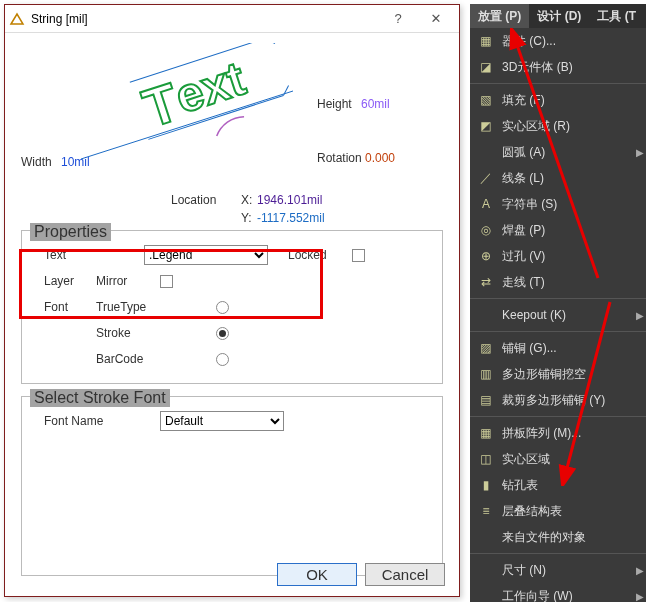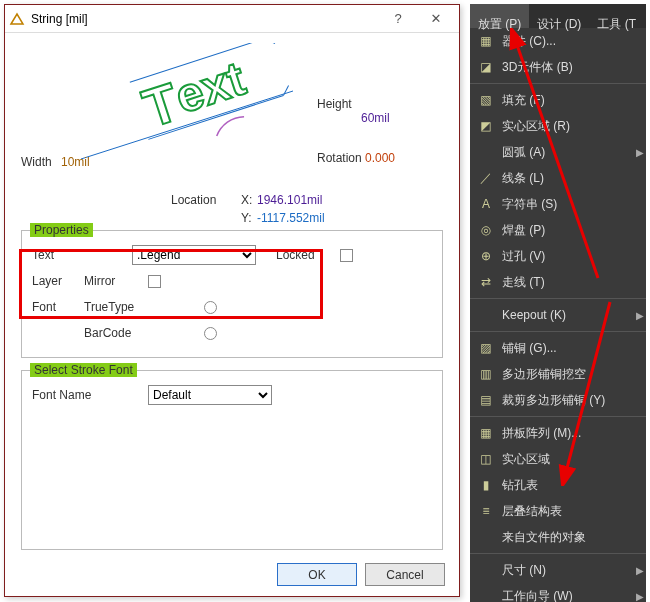--- a/index.html
+++ b/index.html
@@ -8,51 +8,51 @@
   .dialog { position:absolute; left:4px; top:4px; width:456px; height:593px; border:1px solid #7f1d1d; background:#fff; box-shadow:2px 2px 6px rgba(0,0,0,.2);}
   .titlebar { height:28px; background:#fff; border-bottom:1px solid #ddd; display:flex; align-items:center; padding:0 4px; font-size:12px; }
   .titlebar .tb-icon { width:16px;height:16px;margin-right:6px;}
   .titlebar .tb-title { flex:1;}
   .titlebar .tb-btn { width:38px;height:24px;display:flex;align-items:center;justify-content:center;font-size:13px;color:#555;}
 
   .body { padding:10px 16px; font-size:12px; color:#333; position:relative; height:calc(100% - 28px);}
 
   .preview-area { position:relative; height:185px; }
   .width-label { position:absolute; left:0; top:112px;}
-  .width-val { position:absolute; left:40px; top:112px; color:#a16207;}
+  .width-val { position:absolute; left:40px; top:112px; color:#1d4ed8;}
   .height-label { position:absolute; left:296px; top:54px;}
-  .height-val { position:absolute; left:340px; top:68px; color:#4c1d95;}
+  .height-val { position:absolute; left:340px; top:54px; color:#8b5cf6;}
   .rot-label { position:absolute; left:296px; top:108px;}
   .rot-val { position:absolute; left:344px; top:108px; color:#c2410c;}
   .loc-label { position:absolute; left:150px; top:150px;}
   .loc-xl { position:absolute; left:220px; top:150px;}
   .loc-x { position:absolute; left:236px; top:150px; color:#4c1d95;}
   .loc-yl { position:absolute; left:220px; top:168px;}
   .loc-y { position:absolute; left:236px; top:168px; color:#1d6cc4;}
 
   .group { border:1px solid #bbb; padding:10px 10px 10px 10px; margin-top:4px; position:relative;}
-  .group-title { position:absolute; top:-8px; left:8px; background:#84cc16; padding:0 4px; font-size:12px; color:#333;}
-  .row { display:flex; align-items:center; height:24px; margin:2px 0;}
+  .group-title { position:absolute; top:-8px; left:8px; background:#a3a3a3; padding:0 4px; font-size:16px; color:#333;}
+  .row { display:flex; align-items:center; height:24px; margin:2px 12px;}
   .row .lbl { width:52px;}
   .row .ctl { width:172px; margin-right:20px;padding-left:48px;}
   select,input.txt { width:100%; height:20px; font-size:12px; border:1px solid #888; background:#fff;}
   .chk-lbl { width:64px;}
   .chk { width:13px;height:13px;border:1px solid #888;}
   .radio { width:13px;height:13px;border:1px solid #888;border-radius:50%;display:inline-flex;align-items:center;justify-content:center;}
   .radio.on::after{content:"";width:7px;height:7px;border-radius:50%;background:#333;}
   .red-box { position:absolute; left:14px; top:216px; width:304px; height:70px; border:3px solid #e80000; z-index:10; pointer-events:none;}
 
   .btnrow { position:absolute; bottom:10px; right:14px; display:flex; gap:8px;}
-  .btn { width:80px; height:23px; font-size:12px; border:1px solid #888; background:#e8e8e8; display:flex; align-items:center; justify-content:center;}
+  .btn { width:80px; height:23px; font-size:15px; border:1px solid #888; background:#e8e8e8; display:flex; align-items:center; justify-content:center;}
   .btn.primary { border:1px solid #2a6fc9; background:#e5f0fb;}
 
   
   .menubar { position:absolute; left:470px; top:4px; width:176px; background:#3a3a3a; color:#ddd; font-size:12px;}
   .tabs { display:flex; height:24px; background:#2f2f2f;}
-  .tab { padding:12px 8px;}
+  .tab { padding:4px 8px;font-weight:bold;}
   .tab.active { background:#505050;}
   .mitem { display:flex; align-items:center; height:26px; padding-left:8px; gap:8px;}
   .mic { width:16px;height:16px;display:flex;align-items:center;justify-content:center;color:#cc9;}
   .mtxt { flex:1;}
   .mar { width:10px;color:#aaa;font-size:10px;}
   .sep { height:1px;background:#555;margin:3px 0;}
 
   .arrow { position:absolute; pointer-events:none; z-index:20;}
 </style>
 </head>
@@ -109,20 +109,25 @@
         <span class="chk-lbl">Mirror</span>
         <span class="chk"></span>
       </div>
       <div class="row">
         <span class="lbl">Font</span>
         <span style="width:120px">TrueType</span>
         <span class="radio"></span>
       </div>
       <div class="row">
         <span class="lbl"></span>
+        <span style="width:120px">Stroke</span>
+        <span class="radio on"></span>
+      </div>
+      <div class="row">
+        <span class="lbl"></span>
         <span style="width:120px">BarCode</span>
         <span class="radio"></span>
       </div>
     </div>
 
     <div class="group" style="margin-top:12px;height:180px">
       <span class="group-title">Select Stroke Font</span>
       <div class="row">
         <span class="lbl" style="width:68px">Font Name</span>
         <span class="ctl"><select><option>Default</option></select></span>

